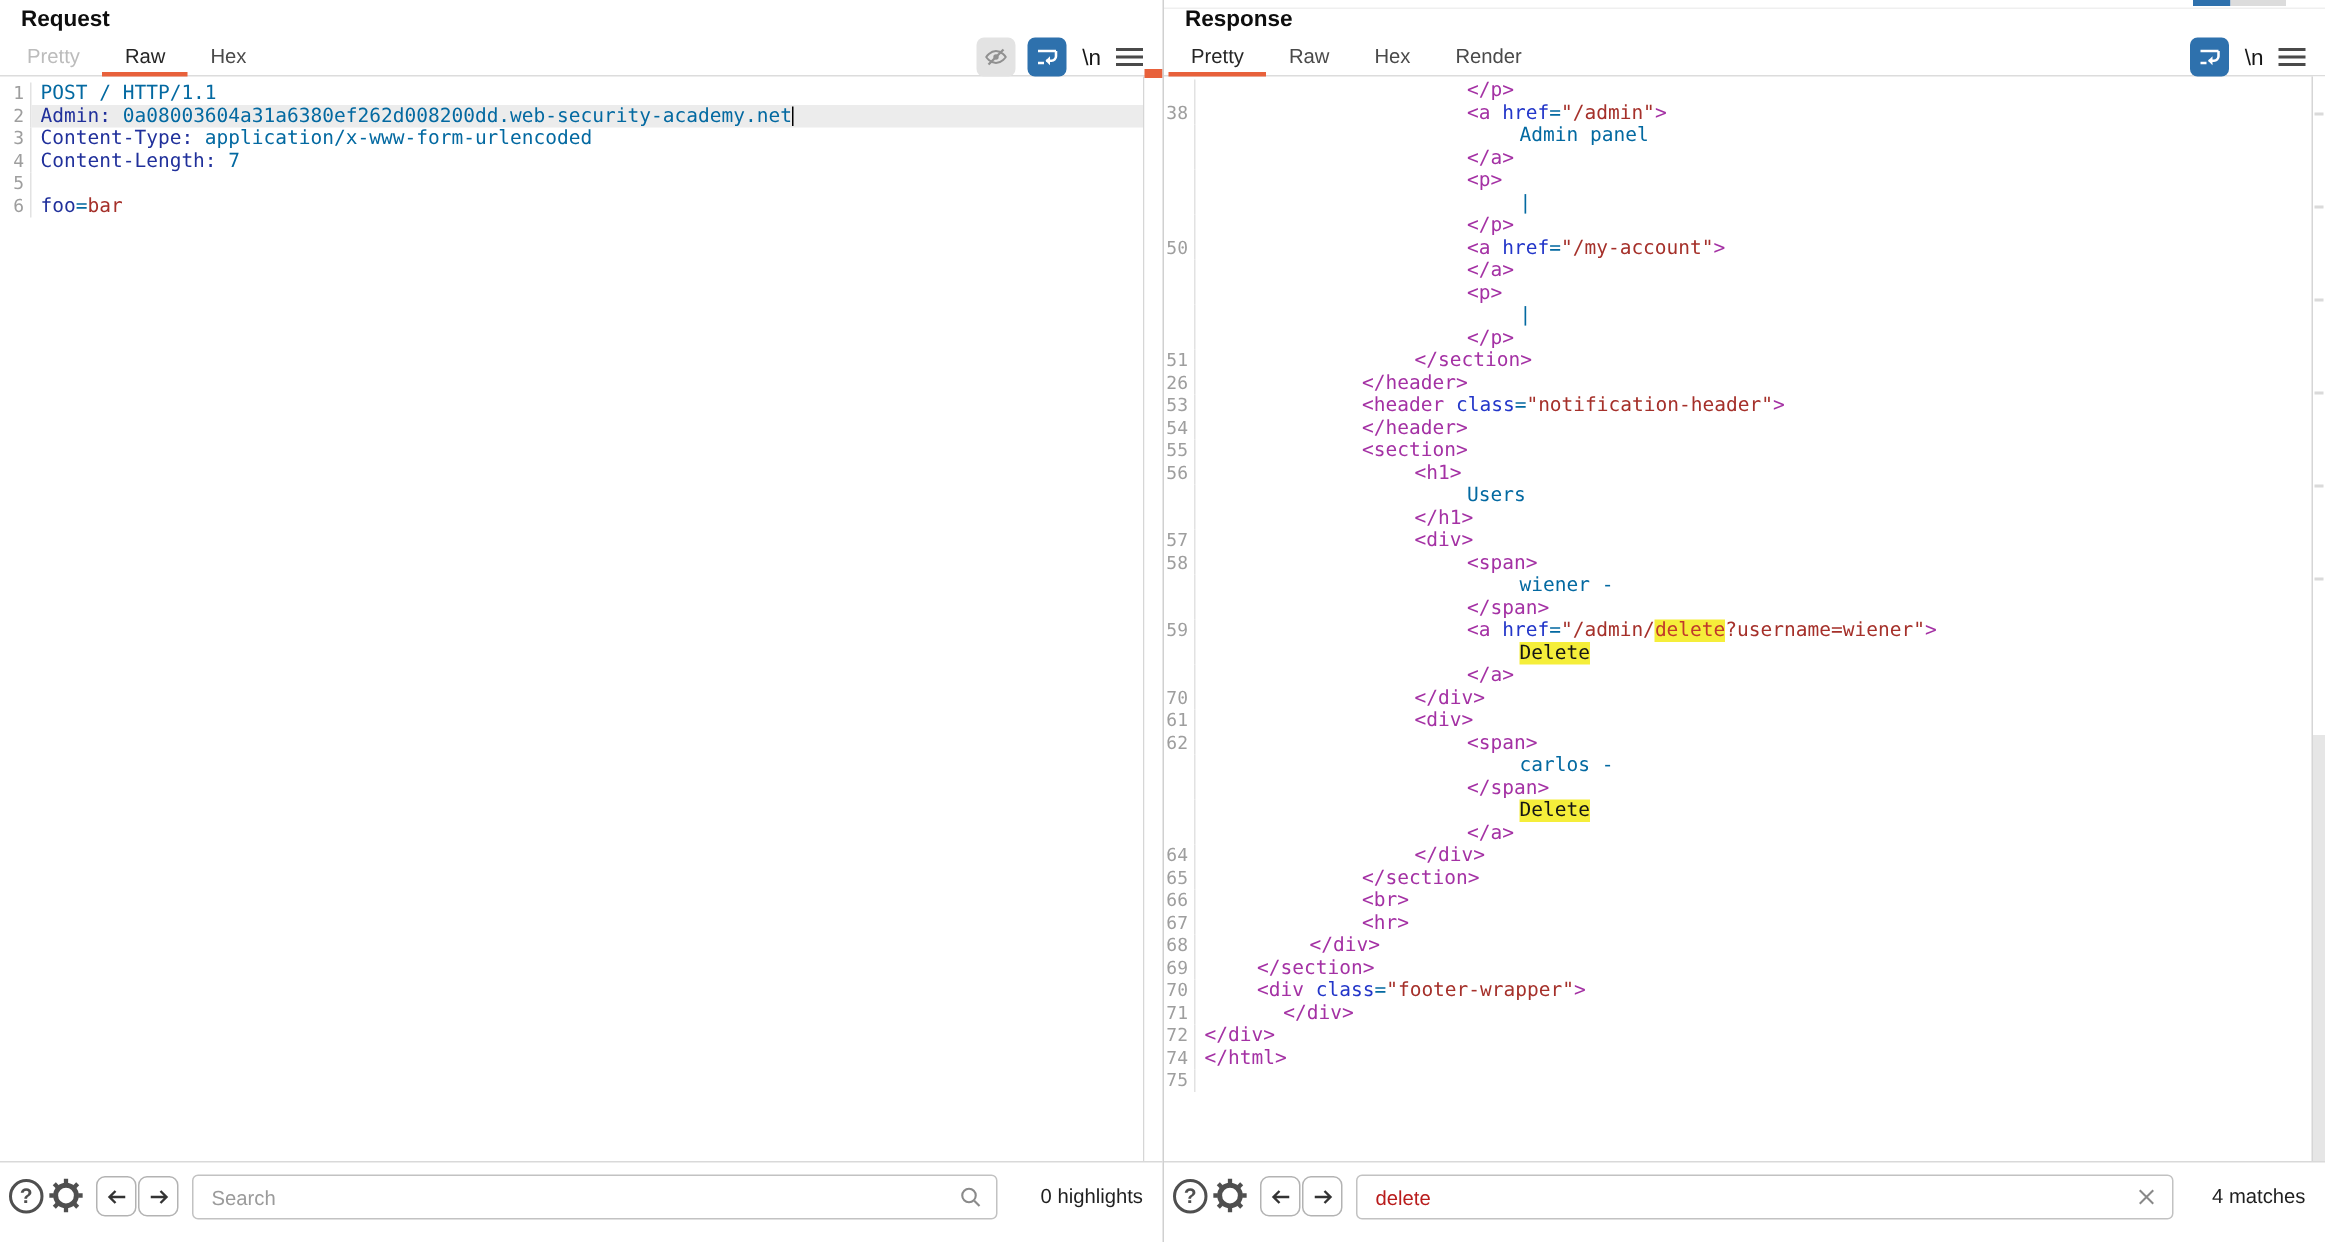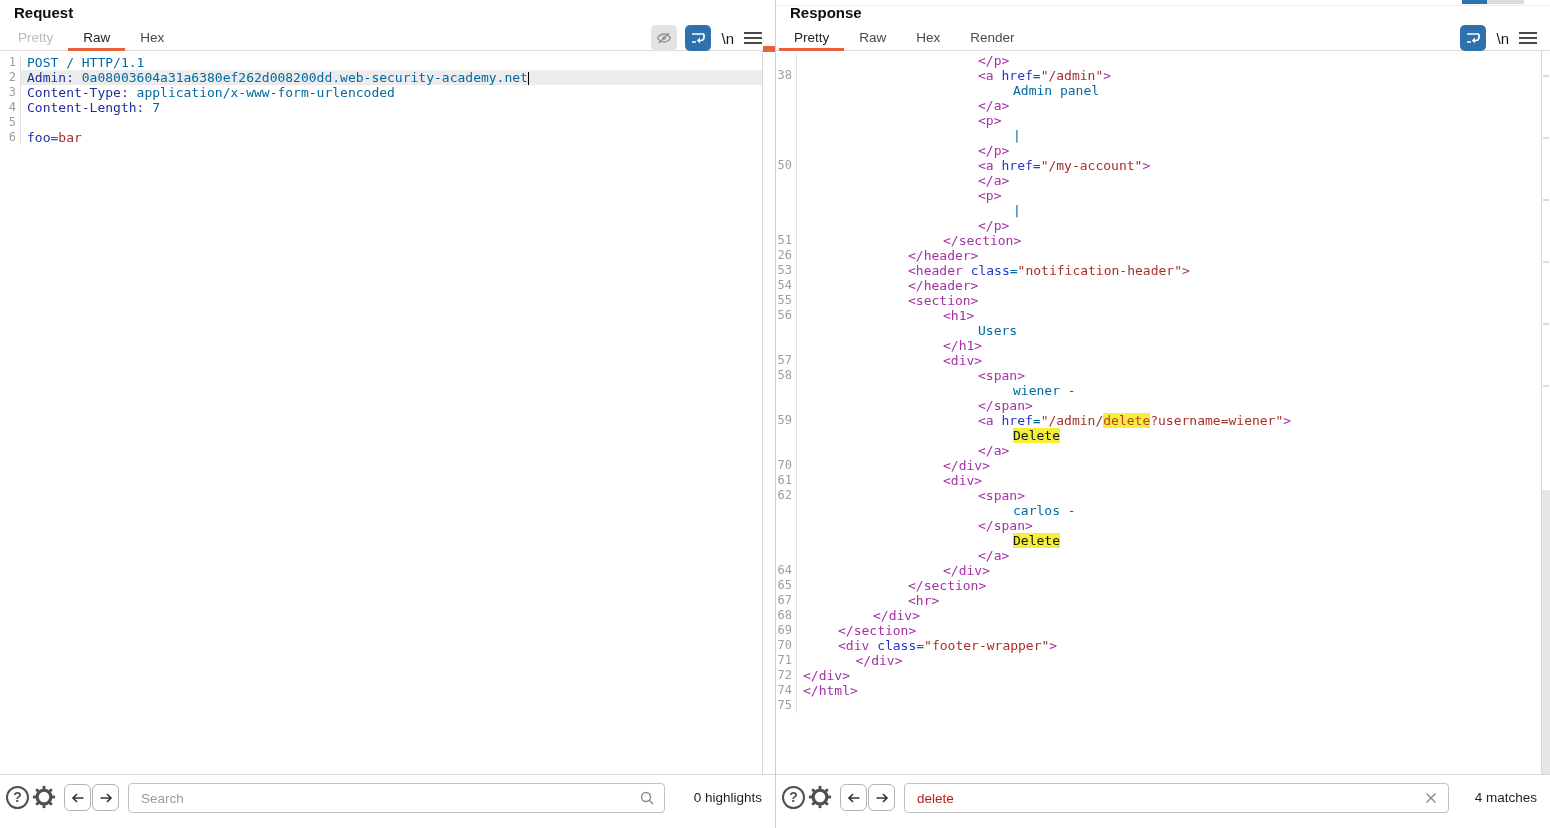--- a/index.html
+++ b/index.html
@@ -349,20 +349,24 @@
         </div>
         <div class="crow">
           <span class="ln">64</span>
           <span class="code" style="padding-left: 146px;"><span class="s-tag">&lt;/div&gt;</span></span>
         </div>
         <div class="crow">
           <span class="ln">65</span>
           <span class="code" style="padding-left: 111px;"><span class="s-tag">&lt;/section&gt;</span></span>
         </div>
         <div class="crow">
+          <span class="ln">66</span>
+          <span class="code" style="padding-left: 111px;"><span class="s-tag">&lt;br&gt;</span></span>
+        </div>
+        <div class="crow">
           <span class="ln">67</span>
           <span class="code" style="padding-left: 111px;"><span class="s-tag">&lt;hr&gt;</span></span>
         </div>
         <div class="crow">
           <span class="ln">68</span>
           <span class="code" style="padding-left: 76px;"><span class="s-tag">&lt;/div&gt;</span></span>
         </div>
         <div class="crow">
           <span class="ln">69</span>
           <span class="code" style="padding-left: 41px;"><span class="s-tag">&lt;/section&gt;</span></span>

